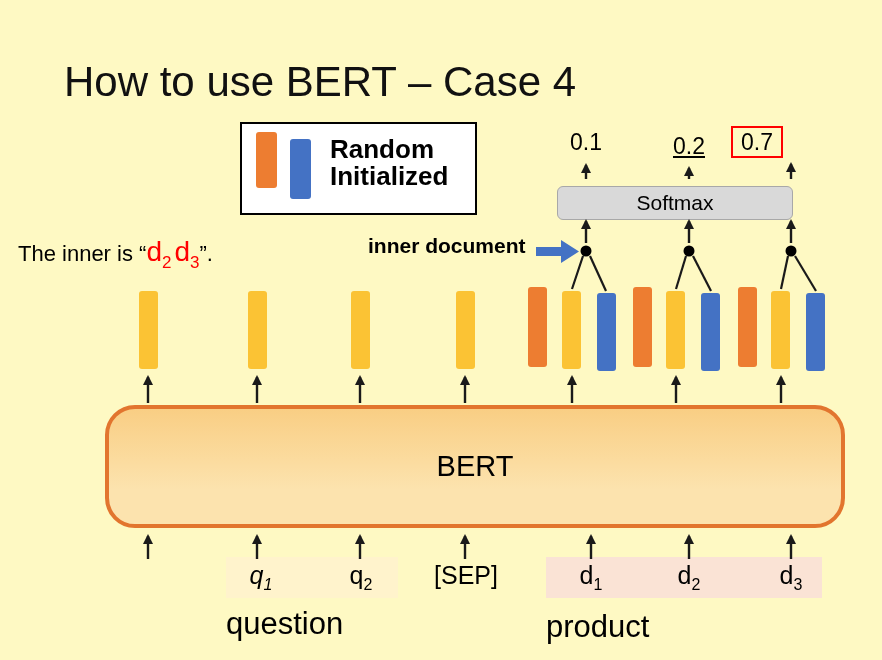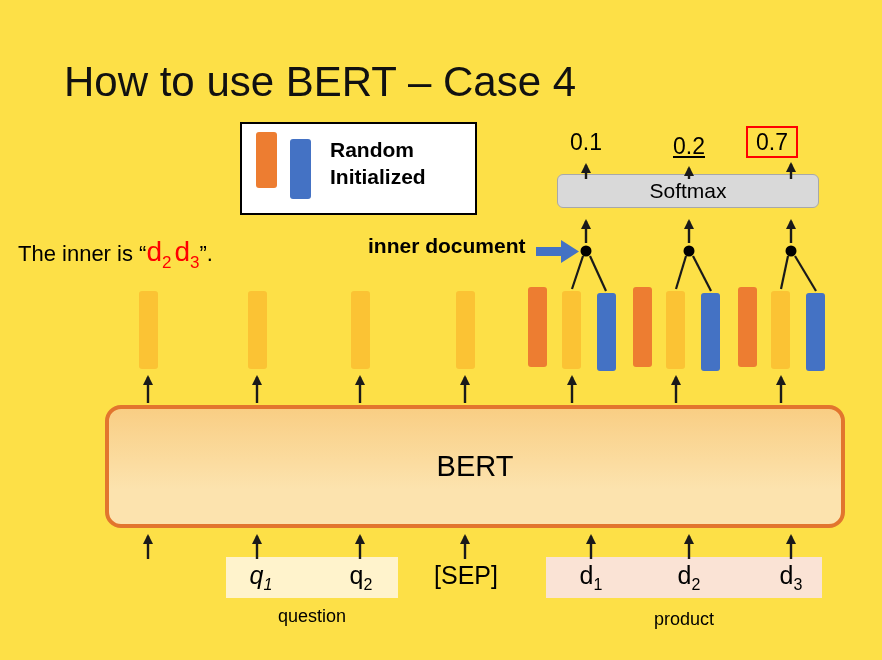--- a/index.html
+++ b/index.html
@@ -1,65 +1,65 @@
 <!DOCTYPE html>
 <html style="--orange: #ED7D31; --yellow: #FBC334; --blue: #4472C4; --red: #FF0000; --bert-border: #E2752E; --bert-fill-top: #F9CE84; --bert-fill-bottom: #FCE3AE; --softmax-bg: #D9D9D9; --question-bg: #FFF3CC; --document-bg: #FAE3D5;"><head>
 <meta charset="utf-8">
 <style>
   html,body{margin:0;padding:0;background:#fff;}
-  .canvas{position:relative;width:882px;height:660px;background:#fde047;overflow:hidden;
+  .canvas{position:relative;width:882px;height:660px;background:#fef9c3;overflow:hidden;
           font-family:"Liberation Sans",sans-serif;color:#000;}
 
   .title{position:absolute;left:64px;top:58px;margin:0;font-size:42px;font-weight:400;color:#111;}
 
   
   .legend{position:absolute;left:240px;top:122px;width:237px;height:93px;border:2px solid #000;
           box-sizing:border-box;background:#fff;}
   .legend .lbar{position:absolute;width:21px;border-radius:3px;}
   .legend .lorange{left:14px;top:8px;height:56px;background:var(--orange);}
   .legend .lblue{left:48px;top:15px;height:60px;background:var(--blue);}
-  .legend-label{position:absolute;left:88px;top:12px;font-size:21px;font-weight:600;
+  .legend-label{position:absolute;left:88px;top:12px;font-size:26px;font-weight:600;
                 line-height:27px;white-space:pre-line;}
 
   .span-values{position:absolute;left:20px;top:188px;font-size:21px;font-weight:700;
                color:var(--red);white-space:pre;}
 
   .answer{position:absolute;left:18px;top:236px;font-size:22px;}
   .ans-tok{color:var(--red);font-size:28px;}
   .ans-tok sub{font-size:17px;}
   .ans-gap{margin-left:3px;}
 
   .inner-product{position:absolute;left:368px;top:234px;font-size:21px;font-weight:700;}
 
-  .softmax{position:absolute;left:557px;top:174px;width:262px;height:34px;box-sizing:border-box;
+  .softmax{position:absolute;left:557px;top:186px;width:236px;height:34px;box-sizing:border-box;
            background:var(--softmax-bg);border:1px solid #A8A8A8;border-radius:6px;
            display:flex;align-items:center;justify-content:center;font-size:21px;}
 
   .output{position:absolute;font-size:23px;text-align:center;}
   .output.boxed{border:2px solid var(--red);box-sizing:border-box;display:flex;
                 align-items:center;justify-content:center;}
 
   .bar-v{position:absolute;width:19px;height:78px;border-radius:3px;}
   .c-orange{background:var(--orange);}
   .c-yellow{background:var(--yellow);}
   .c-blue{background:var(--blue);}
 
   .bert{position:absolute;left:105px;top:405px;width:740px;height:123px;box-sizing:border-box;
-        border:4px solid var(--bert-border);border-radius:16px;
+        border:4px solid var(--bert-border);border-radius:30px;
         background:linear-gradient(180deg,var(--bert-fill-top) 0%,var(--bert-fill-bottom) 70%);
         display:flex;align-items:center;justify-content:center;font-size:29px;}
 
   .hl{position:absolute;top:557px;height:41px;}
   .hl-question{left:226px;width:172px;background:var(--question-bg);}
   .hl-document{left:546px;width:276px;background:var(--document-bg);}
 
   .token{position:absolute;top:561px;font-size:25px;text-align:center;}
   .token sub{font-size:16px;}
 
-  .grp{position:absolute;font-size:18px;text-align:center;}
+  .grp{position:absolute;font-size:31px;text-align:left;}
 
   svg.overlay{position:absolute;left:0;top:0;pointer-events:none;}
   .conn{stroke:#1a1a1a;stroke-width:2.4;fill:none;}
   .vline{stroke:#1a1a1a;stroke-width:2.2;fill:none;}
   .dot{fill:#000;}
   .blue-fill{fill:var(--blue);}
 </style>
 </head>
 <body>
 
@@ -79,21 +79,21 @@
     <span>The inner is “</span><span class="ans-tok"><span>d</span><sub>2</sub></span><span class="ans-tok ans-gap"><span>d</span><sub>3</sub></span><span>”.</span>
   </div>
 
   <div class="inner-product">inner document</div>
 
   <div class="softmax">
     <span>Softmax</span>
   </div>
   <div class="output" style="left:556px;top:129px;width:60px;">0.1</div>
   <div class="output" style="left:659px;top:133px;width:60px;text-decoration:underline;">0.2</div>
-  <div class="output boxed" style="left:746px;top:126px;width:52px;height:32px;">0.7</div>
+  <div class="output boxed" style="left:731px;top:126px;width:52px;height:32px;">0.7</div>
 
   <div class="bar-v c-yellow" style="left:139px;top:291px;"></div>
   <div class="bar-v c-yellow" style="left:248px;top:291px;"></div>
   <div class="bar-v c-yellow" style="left:351px;top:291px;"></div>
   <div class="bar-v c-yellow" style="left:456px;top:291px;"></div>
 
   <div class="bar-v c-orange" style="left:528px;top:287px;height:80px;"></div>
   <div class="bar-v c-yellow" style="left:562px;top:291px;"></div>
   <div class="bar-v c-blue" style="left:597px;top:293px;"></div>
 

